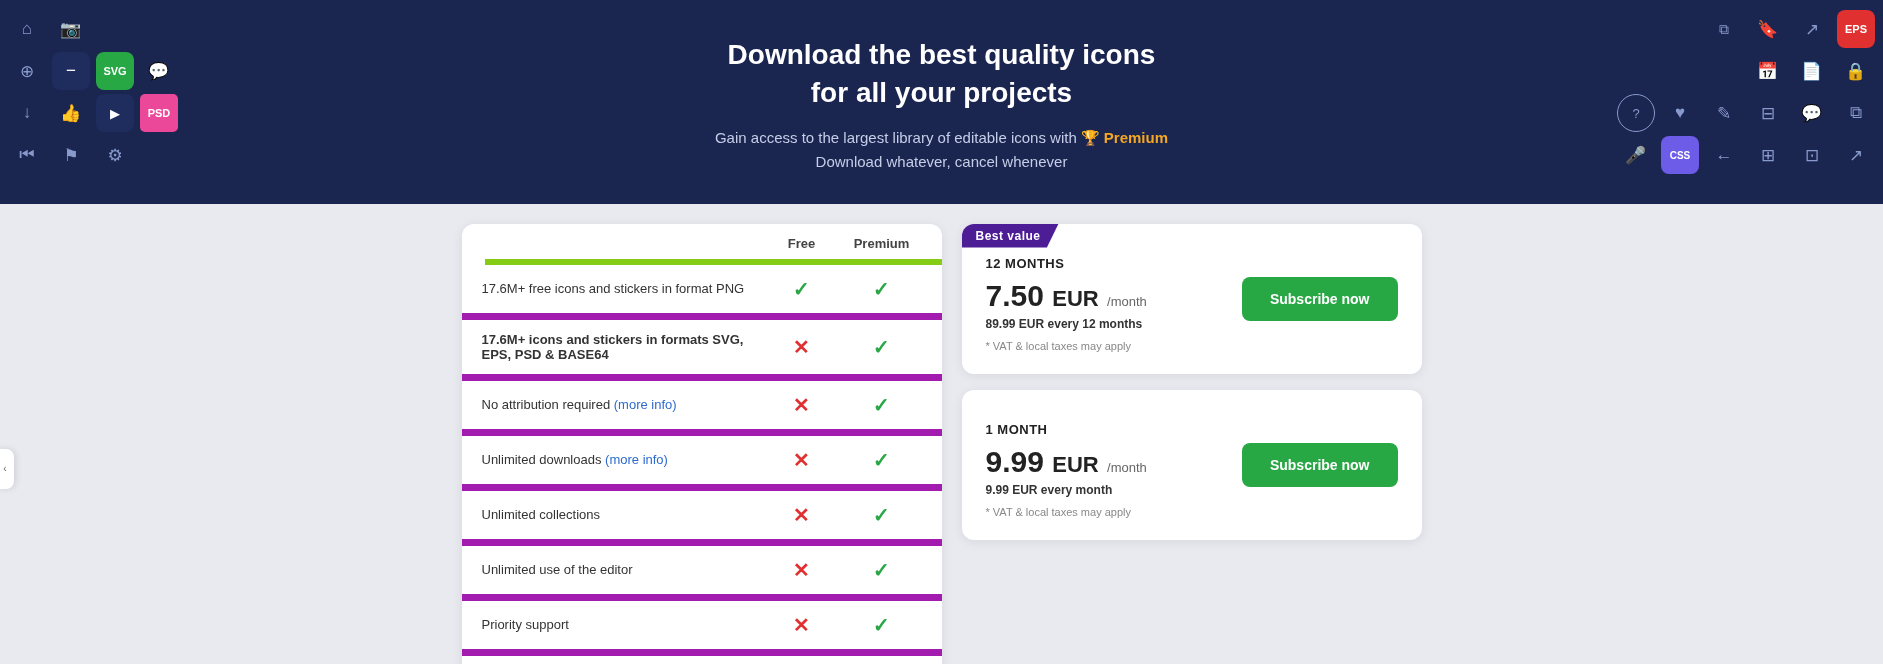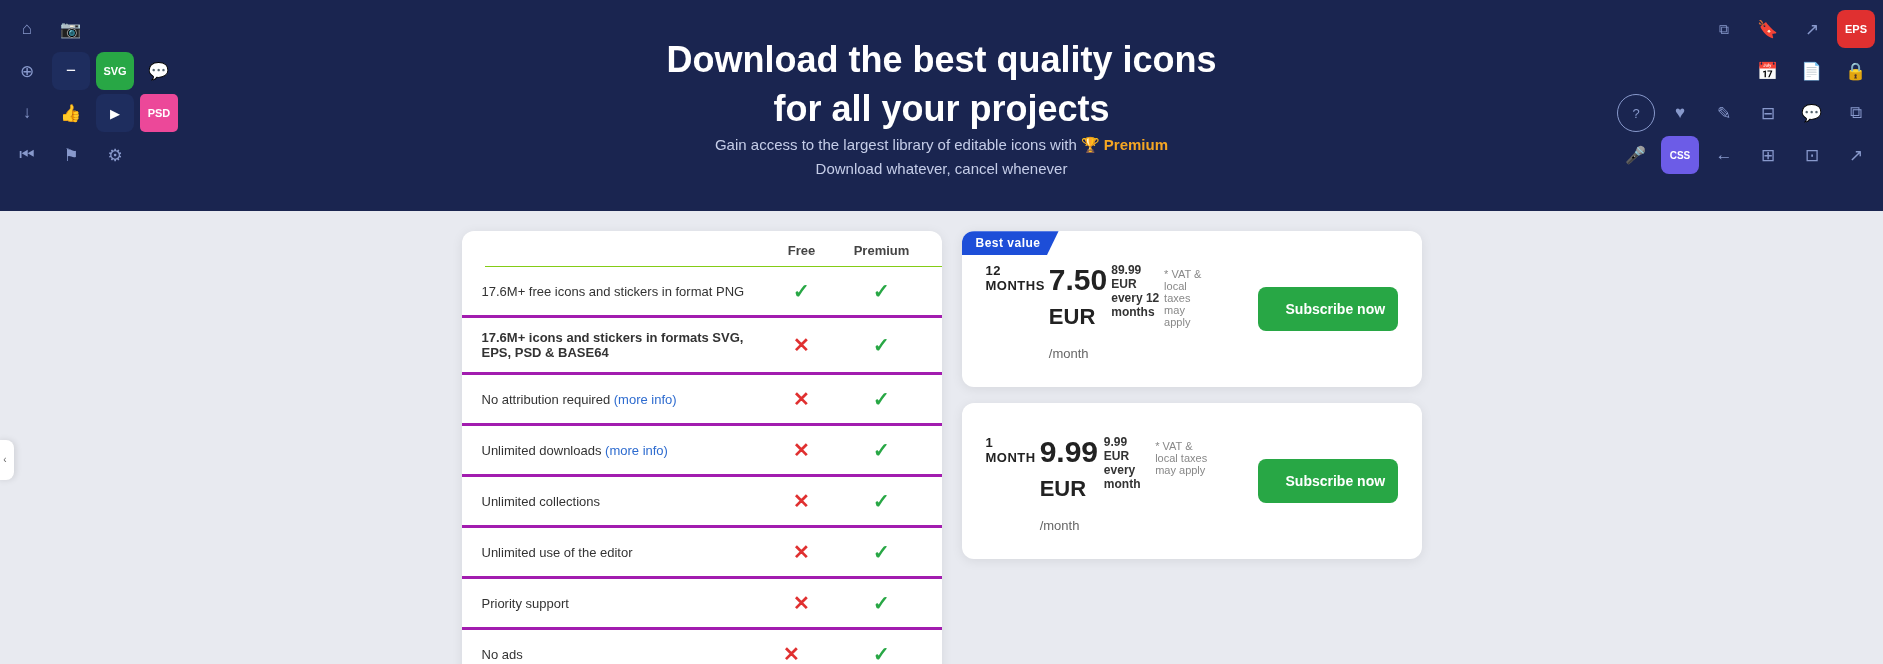--- a/index.html
+++ b/index.html
@@ -15,23 +15,24 @@
     
     .hero {
       background: #1a2550;
       width: 100%;
       padding: 36px 20px 30px;
       text-align: center;
       position: relative;
     }
     .hero h1 {
       color: #fff;
-      font-size: 36px;
+      font-size: 28px;
       font-weight: 700;
       line-height: 1.35;
+      margin-bottom: 14px;
     }
     .hero p {
       color: #c5cde8;
       font-size: 15px;
       line-height: 1.6;
     }
     .hero p .premium {
       color: #f5a623;
       font-weight: 700;
     }
@@ -119,35 +120,35 @@
       border-radius: 12px;
       box-shadow: 0 2px 12px rgba(0,0,0,0.08);
       width: 480px;
       overflow: hidden;
       padding-bottom: 10px;
     }
     .table-header {
       display: grid;
       grid-template-columns: 1fr 80px 80px;
       padding: 12px 20px 8px;
-      border-bottom: 1px solid #84cc16;
+      border-bottom: 6px solid #84cc16;
       margin-left: 23px;
     }
     .table-header-cell {
       text-align: center;
       font-size: 13px;
       font-weight: 600;
       color: #444;
     }
     .table-header-cell:first-child { text-align: left; }
     .table-row {
       display: grid;
       grid-template-columns: 1fr 80px 80px;
       padding: 12px 20px;
-      border-bottom: 3px solid #a21caf;
+      border-bottom: 7px solid #a21caf;
       align-items: center;
     }
     .table-row:last-child { border-bottom: none; gap: 10px; }
     .row-label {
       font-size: 13px;
       color: #333;
     }
     .row-label strong { font-weight: 700; }
     .row-label .more-info { color: #2d6bcf; font-size: 13px; text-align: center; }
     .check-cell {
@@ -174,31 +175,31 @@
       display: flex;
       justify-content: space-between;
       align-items: center;
       position: relative;
       overflow: hidden;
     }
     .best-value-badge {
       position: absolute;
       top: 0;
       left: 0;
-      background: #1d4ed8;
+      background: #4c1d95;
       color: #fff;
       font-size: 12px;
       font-weight: 700;
       padding: 5px 18px 5px 14px;
       clip-path: polygon(0 0, 100% 0, 88% 100%, 0 100%);
       letter-spacing: 0.5px;
     }
     .pricing-info {
       display: flex;
-      flex-direction: row;
+      flex-direction: column;
       gap: 4px;
       padding-top: 10px;
     }
     .plan-name {
       font-size: 13px;
       font-weight: 700;
       color: #222;
       letter-spacing: 0.5px;
       margin-bottom: 4px;
     }

